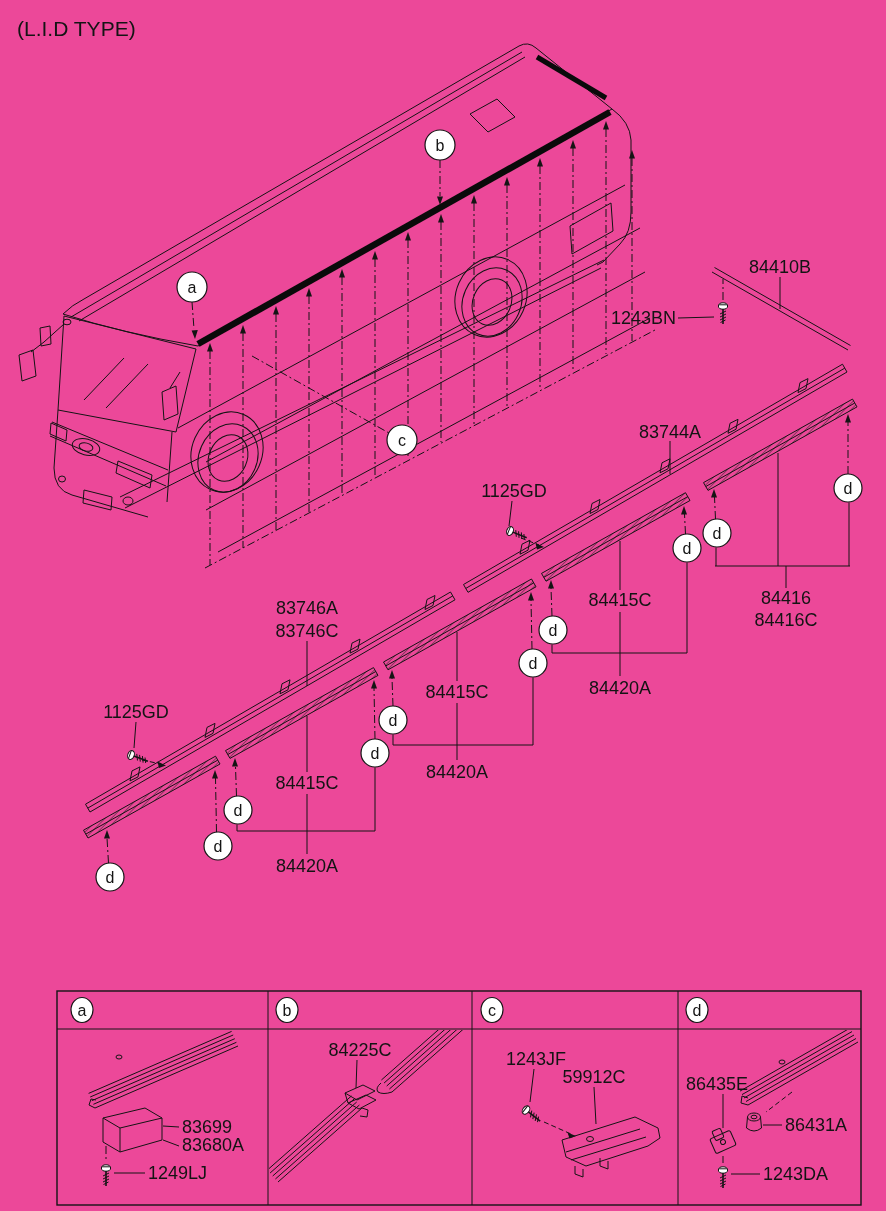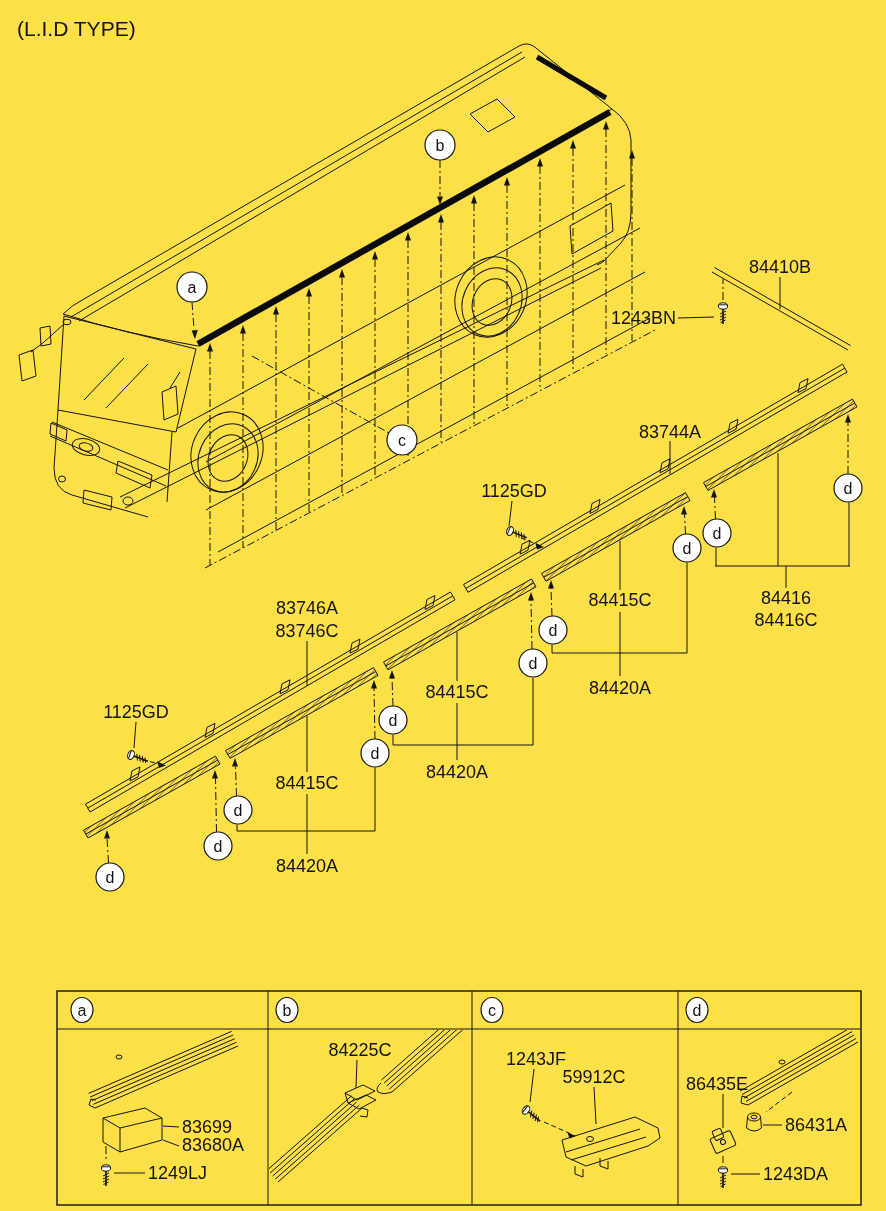--- a/index.html
+++ b/index.html
@@ -1,17 +1,17 @@
 <!DOCTYPE html>
 <html><head>
 <meta charset="utf-8">
 <style>
   html,body { margin:0; padding:0; background:#ffffff; }
   .stage {
-    position:relative; width:886px; height:1211px; background:#fde047;
+    position:relative; width:886px; height:1211px; background:#ec4899;
     font-family:"Liberation Sans", sans-serif; overflow:hidden;
   }
   svg { position:absolute; left:0; top:0; }
   svg text { fill:#141414; }
   .lbl  { font-family:"Liberation Sans", sans-serif; font-size:18px; }
   .ttl  { font-family:"Liberation Sans", sans-serif; font-size:21px; }
   .cl   { font-family:"Liberation Sans", sans-serif; font-size:16px; }
   .ln   { stroke:#141414; stroke-width:1; fill:none; }
   .thick{ stroke:#0a0a0a; fill:none; }
   .dd   { stroke:#141414; stroke-width:1; fill:none; stroke-dasharray:8 3 2 3; }

